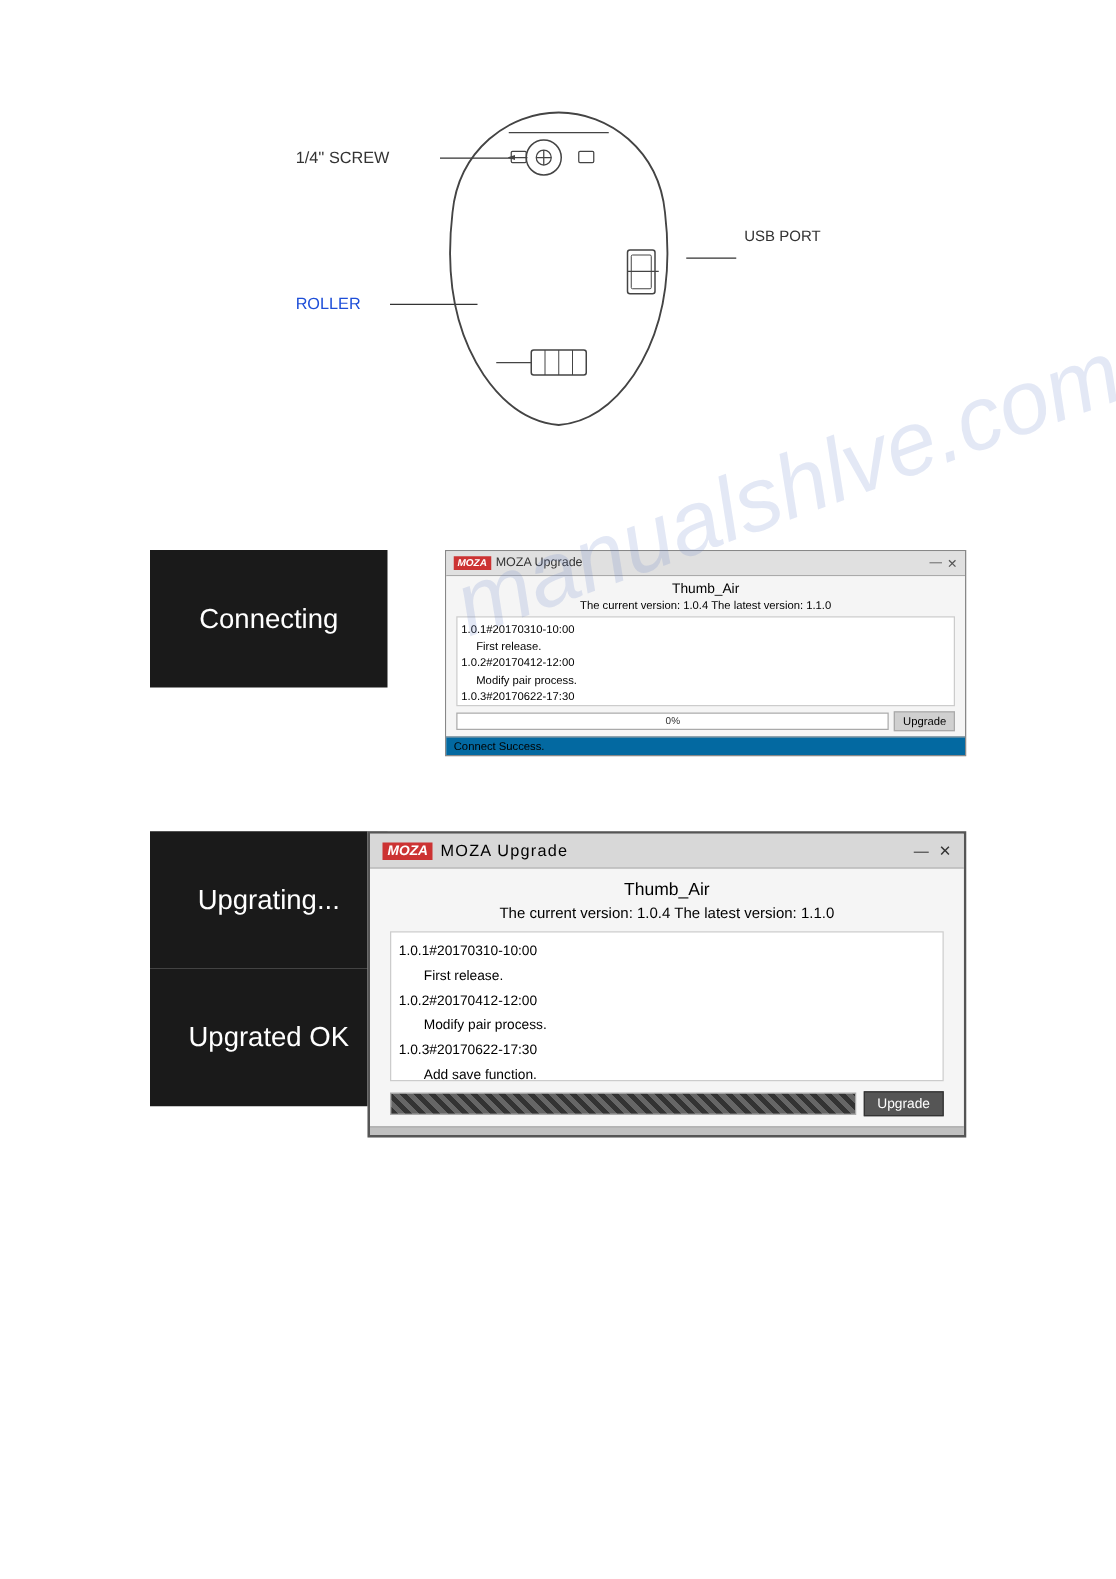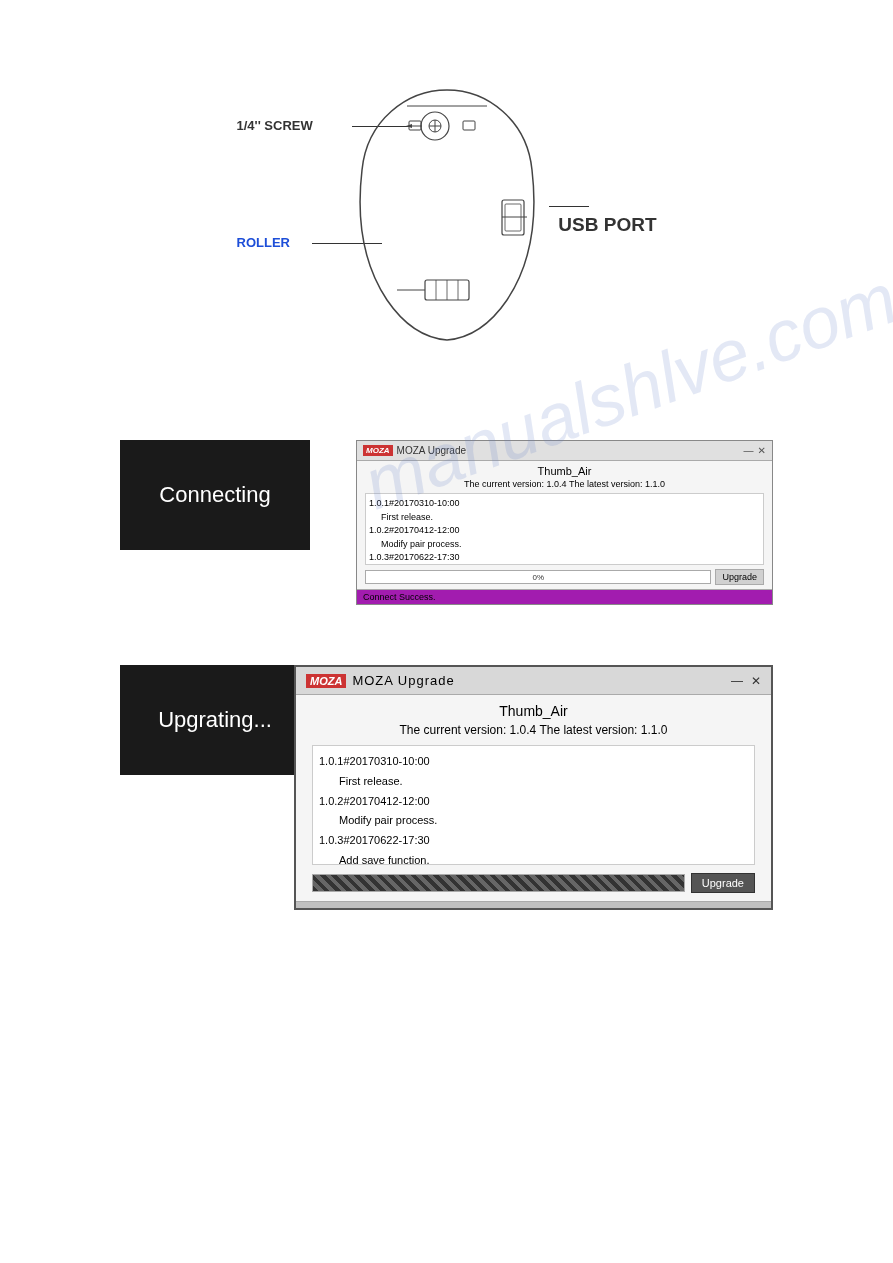--- a/index.html
+++ b/index.html
@@ -28,21 +28,20 @@
 
     
     .diagram-section {
       width: 100%;
       padding: 40px 0 20px 0;
       display: flex;
       justify-content: center;
       align-items: center;
       position: relative;
       height: 420px;
-      font-weight: bold;
     }
 
     .device-diagram {
       position: relative;
       width: 420px;
       height: 340px;
     }
 
     
     .device-svg {
@@ -65,22 +64,22 @@
       left: 115px;
       top: 76px;
       width: 60px;
       height: 1px;
       background: #333;
     }
 
     .label-usb {
       position: absolute;
       right: 0px;
-      top: 164px;
-      font-size: 19px;
+      top: 132px;
+      font-size: 12px;
       color: #333;
       white-space: nowrap;
     }
     .label-usb-line {
       position: absolute;
       right: 68px;
       top: 156px;
       width: 40px;
       height: 1px;
       background: #333;
@@ -239,21 +238,21 @@
     .moza-window-small .upgrade-btn {
       background: #d0d0d0;
       border: 1px solid #aaa;
       font-size: 9px;
       padding: 2px 6px;
       cursor: pointer;
       white-space: nowrap;
     }
 
     .moza-window-small .status-bar {
-      background: #a21caf;
+      background: #0369a1;
       border-top: 1px solid #aaa;
       padding: 2px 6px;
       font-size: 9px;
     }
 
     
     .moza-window-large {
       flex: 1;
       border: 2px solid #555;
       background: #f0f0f0;
@@ -480,20 +479,23 @@
   </div>
 </div>
 
 <div class="upgrade-sections" style="padding-top:10px;">
   <div class="upgrade-row">
 
     <div style="display:flex; flex-direction:column; gap:0; width:164px; flex-shrink:0;">
       <div class="status-box">
         <span class="status-label">Upgrating...</span>
       </div>
+      <div class="status-box">
+        <span class="status-label">Upgrated OK</span>
+      </div>
     </div>
 
     <div class="moza-window-large">
       <div class="title-bar">
         <div class="title-bar-left">
           <span class="moza-logo-large">MOZA</span>
           <span class="title-bar-title">MOZA Upgrade</span>
         </div>
         <div class="title-bar-controls">
           <span>—</span>

